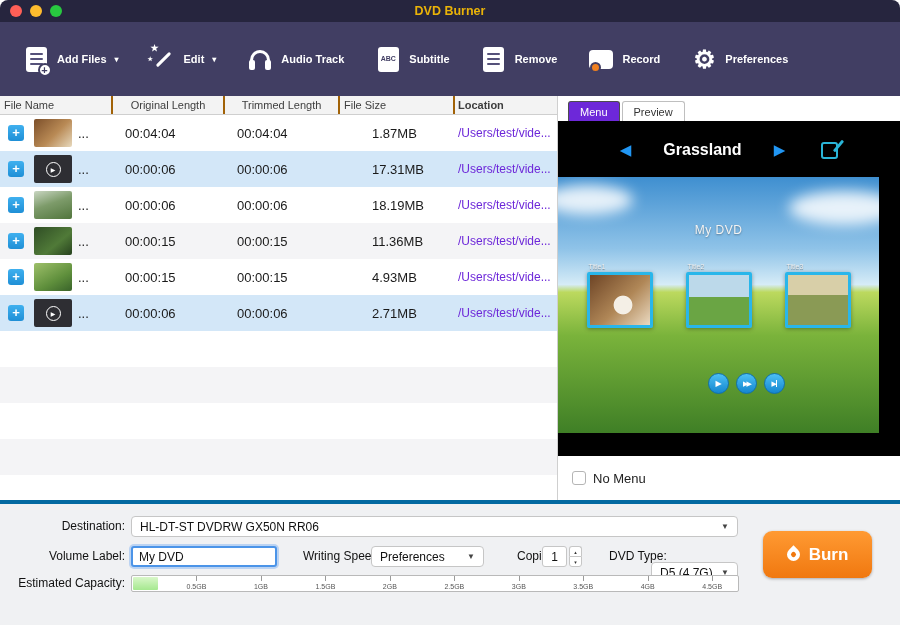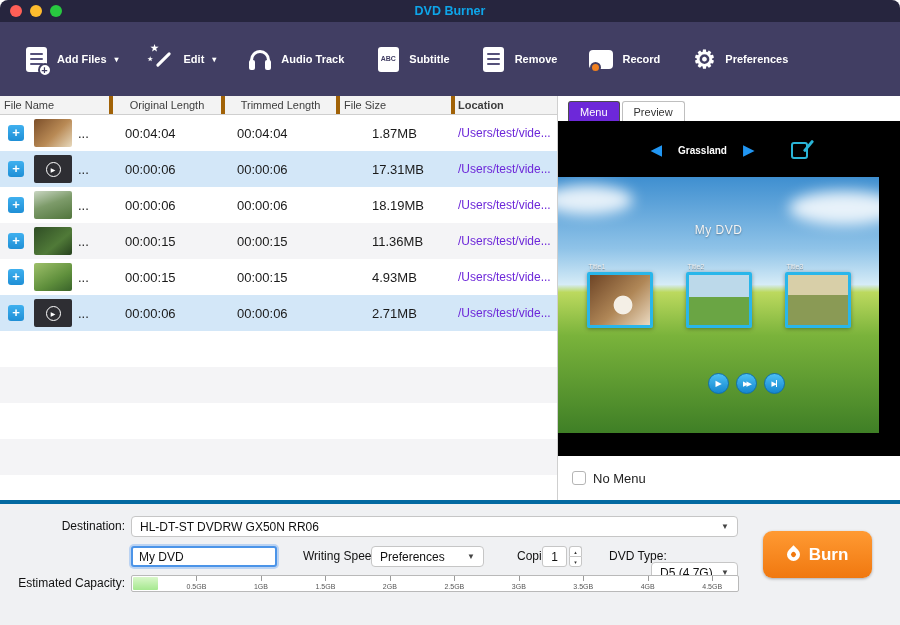--- a/index.html
+++ b/index.html
@@ -8,21 +8,21 @@
     font-family: "Liberation Sans", sans-serif;
     position: relative;
     background:#fff;
     overflow:hidden;
   }
   
   .titlebar{position:absolute;top:0;left:0;right:0;height:22px;background:#26253e;display:flex;align-items:center;border-radius:8px 8px 0 0;}
   .traffic{position:absolute;left:10px;top:0;height:22px;display:flex;align-items:center;gap:8px;}
   .dot{width:12px;height:12px;border-radius:50%;}
   .dot.red{background:#ff5f57;} .dot.yellow{background:#febc2e;} .dot.green{background:#28c840;}
-  .win-title{flex:1;text-align:center;color:#0ea5e9;font-size:12.5px;font-weight:700;}
+  .win-title{flex:1;text-align:center;color:#eab308;font-size:12.5px;font-weight:700;}
   
   .toolbar{position:absolute;top:22px;left:0;right:0;height:74px;background:#413e63;display:flex;align-items:center;padding-left:22px;gap:30px;}
   .tb-item{display:flex;align-items:center;gap:7px;color:#fff;font-size:11px;font-weight:600;cursor:default;}
   .tb-icon{position:relative;width:28px;height:28px;display:flex;align-items:center;justify-content:center;}
   .tbcaret{font-size:8px;color:#fff;margin-left:1px;}
   .doc{width:21px;height:25px;background:#fff;border-radius:3px;position:relative;display:block;}
   .doc .l{position:absolute;left:4px;right:4px;height:2px;background:#55517a;border-radius:1px;}
   .doc .l1{top:6px;} .doc .l2{top:11px;} .doc .l3{top:16px;}
   .doc .plus{position:absolute;right:-5px;bottom:-5px;width:14px;height:14px;background:#fff;border:2px solid #413e63;border-radius:50%;color:#413e63;font-size:11px;font-weight:800;line-height:10px;text-align:center;}
   .doc .abc{position:absolute;top:8px;left:0;right:0;text-align:center;font-size:7px;font-weight:800;color:#413e63;}
@@ -31,21 +31,21 @@
   .spark.s2{font-size:6px;top:10px;left:-1px;}
   .hp{position:relative;width:24px;height:23px;display:block;}
   .hp .band{position:absolute;top:2px;left:2px;width:20px;height:15px;border:3px solid #fff;border-bottom:none;border-radius:11px 11px 0 0;}
   .hp .pad{position:absolute;bottom:1px;width:6px;height:10px;background:#fff;border-radius:2px;}
   .hp .pl{left:1px;} .hp .pr{right:1px;}
   .rec{position:relative;width:24px;height:19px;background:#fff;border-radius:4px;display:block;}
   .rec .rdot{position:absolute;left:1px;bottom:-4px;width:11px;height:11px;background:#f0801f;border:2px solid #413e63;border-radius:50%;}
   .gear{font-size:25px;color:#fff;line-height:28px;}
   
   .thead{position:absolute;top:96px;left:0;width:557px;height:19px;background:#f3f3f3;border-bottom:1px solid #cfcfcf;display:flex;font-size:11px;color:#3e3e3e;align-items:center;}
-  .th{height:100%;display:flex;align-items:center;border-right:4px solid #a16207;}
+  .th{height:100%;display:flex;align-items:center;border-right:2px solid #a16207;}
   .c0{width:113px;} .c1{width:112px;} .c2{width:115px;} .c3{width:115px;} .c4{flex:1;border-right:none;}
   .th.c0{padding-left:4px;} .th.c1,.th.c2{justify-content:center;} .th.c3{padding-left:4px;text-align:center;} .th.c4{padding-left:3px;font-weight:bold;}
   .tbody{position:absolute;top:115px;left:0;width:557px;height:385px;background:#fff;}
   .trow{height:36px;display:flex;align-items:center;font-size:13px;color:#1a1a1a;}
   .trow.alt{background:#f4f4f6;}
   .trow.sel{background:#d3e7f8;}
   .cell{display:flex;align-items:center;overflow:hidden;}
   .cell.c1,.cell.c2{padding-left:12px;}
   .cell.c3{padding-left:32px;}
   .cell.c4{padding-left:3px;font-size:12px;color:#6d28d9;}
@@ -59,21 +59,21 @@
   .t-dark{background:#2e2e33;}
   .pov{width:15px;height:15px;border:1.5px solid #fff;border-radius:50%;display:flex;align-items:center;justify-content:center;font-size:6px;color:#fff;}
   
   .preview-pane{position:absolute;left:557px;top:96px;width:343px;height:404px;border-left:1px solid #cfcfcf;background:#fff;}
   .tabbar{height:25px;background:#fff;display:flex;align-items:flex-end;padding-left:10px;}
   .tab{height:20px;padding:0 11px;font-size:11px;display:flex;align-items:center;border:1px solid #bfbfbf;border-bottom:none;border-radius:3px 3px 0 0;background:#fff;color:#333;margin-right:2px;cursor:default;}
   .tab.active{background:#6d28d9;color:#fff;border-color:#4d4d4d;}
   .blackarea{position:absolute;top:25px;left:0;right:0;height:335px;background:#000;}
   .navbar{height:52px;display:flex;align-items:center;justify-content:center;padding-top:6px;}
   .nav-arrow{color:#2196f3;font-size:15px;cursor:default;}
-  .menu-name{color:#fff;font-size:10px;font-weight:700;margin:0 16px;}
+  .menu-name{color:#fff;font-size:16px;font-weight:700;margin:0 32px;}
   .edit-btn{width:17px;height:17px;border:2px solid #2ab5d8;border-radius:3px;position:relative;margin-left:36px;}
   .edit-btn::after{content:'';position:absolute;right:-4px;top:-5px;width:3px;height:14px;background:#2ab5d8;border-radius:1px;transform:rotate(40deg);}
   .scene{position:absolute;top:56px;left:0;width:321px;height:256px;overflow:hidden;
     background:linear-gradient(#3f8fd0 0%,#8fc3e8 28%,#d6ecf7 42%,#bcd95e 45%,#7ab33b 62%,#3f7f26 100%);}
   .cloud{position:absolute;background:rgba(255,255,255,.85);border-radius:50%;filter:blur(7px);}
   .cloud.a{width:90px;height:30px;left:-15px;top:8px;}
   .cloud.b{width:110px;height:34px;right:-20px;top:14px;}
   .dvd-title{position:absolute;top:46px;width:100%;text-align:center;color:#f3f3f3;font-size:12px;letter-spacing:.5px;text-shadow:0 1px 2px rgba(0,0,0,.35);}
   .menu-thumbs{position:absolute;top:86px;left:0;right:0;display:flex;justify-content:center;gap:33px;}
   .mthumb{width:66px;}
@@ -331,20 +331,21 @@
   </div>
 </div>
 
 <div class="bottom">
   <span class="lab" id="lab-dest">Destination:</span>
   <div class="selbox" id="dest-box">
     <span>HL-DT-ST DVDRW  GX50N RR06</span>
     <span class="caret">▼</span>
   </div>
 
+  <span class="lab" id="lab-vol">Volume Label:</span>
   <input id="vol-input" value="My DVD" style="">
 
   <span class="inline-lab" id="lab-ws">Writing Speed:</span>
   <div class="selbox" id="ws-box">
     <span>Preferences</span>
     <span class="caret">▼</span>
   </div>
 
   <span class="inline-lab" id="lab-copies">Copies:</span>
   <div id="copies-box">1</div>

